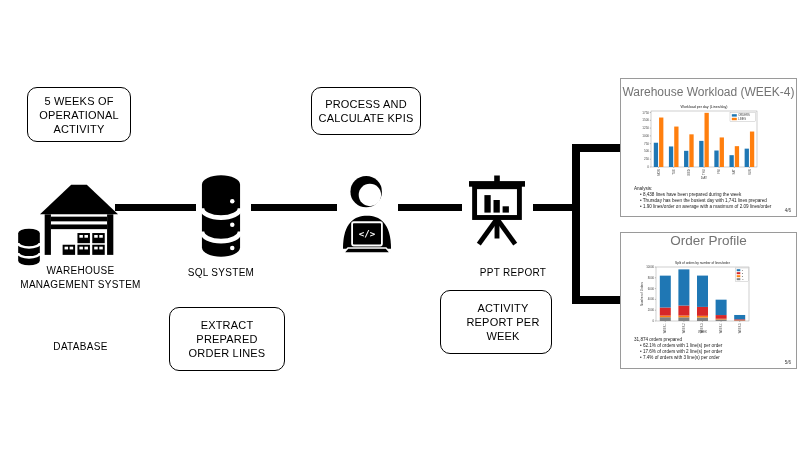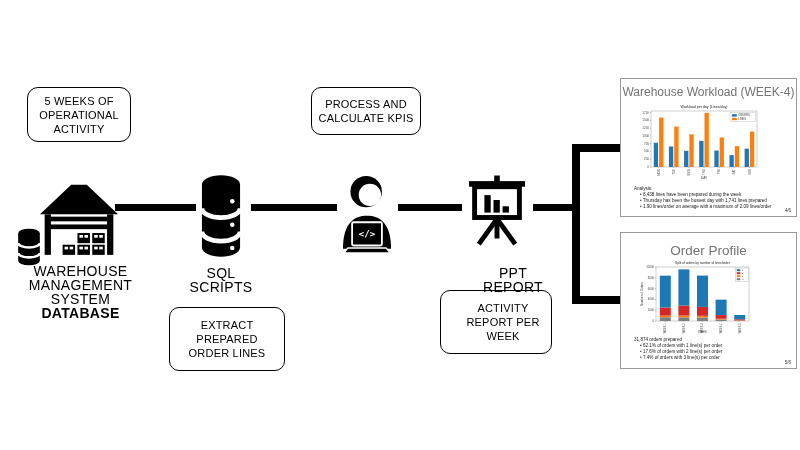--- a/index.html
+++ b/index.html
@@ -1,44 +1,44 @@
 <!DOCTYPE html>
 <html><head>
 <meta charset="utf-8">
 <style>
   html,body{margin:0;padding:0;background:#fff;}
   .canvas{position:relative;width:800px;height:450px;overflow:hidden;background:#fff;
           font-family:"Liberation Sans",sans-serif;color:#000;}
   .callout{position:absolute;border:1.4px solid #000;border-radius:10px;background:#fff;
            display:flex;align-items:center;justify-content:center;text-align:center;
            font-size:11px;line-height:14px;letter-spacing:.2px;padding:4px 6px;box-sizing:border-box;}
-  .nodelabel{position:absolute;text-align:center;font-size:14px;line-height:14px;letter-spacing:.3px;}
-  .nodelabel .bold{font-weight:bold;}
+  .nodelabel{position:absolute;text-align:center;font-size:10px;line-height:14px;letter-spacing:.3px;}
+  .nodelabel .bold{font-weight:normal;margin-top:48px;}
   .icon{position:absolute;}
   .conn{position:absolute;background:#000;}
   .slide{position:absolute;left:620px;width:177px;background:#fff;border:1px solid #9a9a9a;box-sizing:border-box;}
   .slide-title{text-align:center;color:#737373;}
   #slide1 .slide-title{margin-top:6px;font-size:12px;}
-  #slide2 .slide-title{margin-top:10px;font-size:13.5px;}
+  #slide2 .slide-title{margin-top:0;font-size:13.5px;}
   .chartbox{position:absolute;}
   #chart1{left:14px;top:24px;}
   #chart2{left:17px;top:27px;}
   .slide-text{position:absolute;font-size:4.6px;line-height:1.32;color:#1a1a1a;}
   #slide1 .slide-text{left:13px;top:107px;width:158px;}
   #slide2 .slide-text{left:13px;top:104px;width:158px;}
   .bullet{padding-left:6px;}
   .bullet::before{content:"• ";}
   .pagenum{position:absolute;right:5px;bottom:3px;font-size:4.5px;color:#333;}
 </style>
 </head>
 <body>
 
 <div class="canvas">
 
-  <div class="callout" style="left:27px;top:87px;width:104px;height:55px;border-radius:11px;">5 WEEKS OF OPERATIONAL ACTIVITY</div>
+  <div class="callout" style="left:27px;top:87px;width:104px;height:55px;">5 WEEKS OF OPERATIONAL ACTIVITY</div>
   <div class="callout" style="left:311px;top:87px;width:110px;height:48px;">PROCESS AND CALCULATE KPIS</div>
   <div class="callout" style="left:169px;top:307px;width:116px;height:64px;">EXTRACT PREPARED ORDER LINES</div>
   <div class="callout" style="left:440px;top:290px;width:112px;height:64px;padding-left:20px;">ACTIVITY REPORT PER WEEK</div>
 
   <div class="conn" style="left:115px;top:204px;width:81px;height:7px;"></div>
   <div class="conn" style="left:251px;top:204px;width:86px;height:7px;"></div>
   <div class="conn" style="left:398px;top:204px;width:64px;height:7px;"></div>
   <div class="conn" style="left:533px;top:204px;width:46px;height:7px;"></div>
   <div class="conn" style="left:572px;top:144px;width:8px;height:160px;"></div>
   <div class="conn" style="left:572px;top:144px;width:48px;height:8px;"></div>
@@ -82,21 +82,21 @@
   </div>
 
   <svg class="icon" style="left:195px;top:172px;" width="52" height="88" viewBox="0 0 60 100">
     <path d="M8,14 a22,11 0 0 1 44,0 v72 a22,11 0 0 1 -44,0 z" fill="#000"></path>
     <path d="M8,41 a22,11 0 0 0 44,0" fill="none" stroke="#fff" stroke-width="5.5"></path>
     <path d="M8,68 a22,11 0 0 0 44,0" fill="none" stroke="#fff" stroke-width="5.5"></path>
     <circle cx="43" cy="33" r="2.6" fill="#fff"></circle>
     <circle cx="43" cy="60" r="2.6" fill="#fff"></circle>
     <circle cx="43" cy="87" r="2.6" fill="#fff"></circle>
   </svg>
-  <div class="nodelabel" style="left:181px;top:266px;width:80px;">SQL SCRIPTS</div>
+  <div class="nodelabel" style="left:181px;top:266px;width:80px;">SQL SYSTEM</div>
 
   <svg class="icon" style="left:338px;top:172px;" width="58" height="84" viewBox="0 0 70 100">
     <circle cx="34" cy="23" r="19" fill="#000"></circle>
     <circle cx="38.5" cy="27" r="13.5" fill="#fff"></circle>
     <path d="M6,92 C6,60 20,52 35,52 C50,52 64,60 64,92 Z" fill="#000"></path>
     <rect x="17" y="60" width="36" height="28" rx="2" fill="#000" stroke="#fff" stroke-width="2.2"></rect>
     <text x="35" y="78" text-anchor="middle" font-size="11" font-weight="bold" fill="#fff" font-family="'DejaVu Sans Mono',monospace">&lt;/&gt;</text>
     <polygon points="12,91 58,91 63,97 7,97" fill="#000" stroke="#fff" stroke-width="1.6"></polygon>
   </svg>
 

